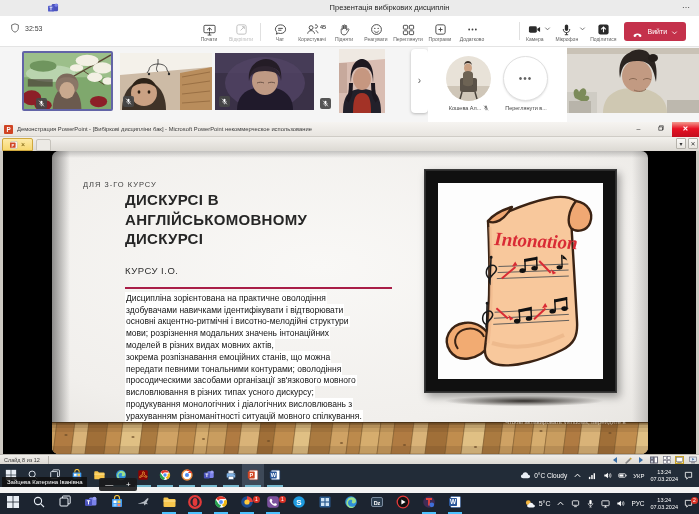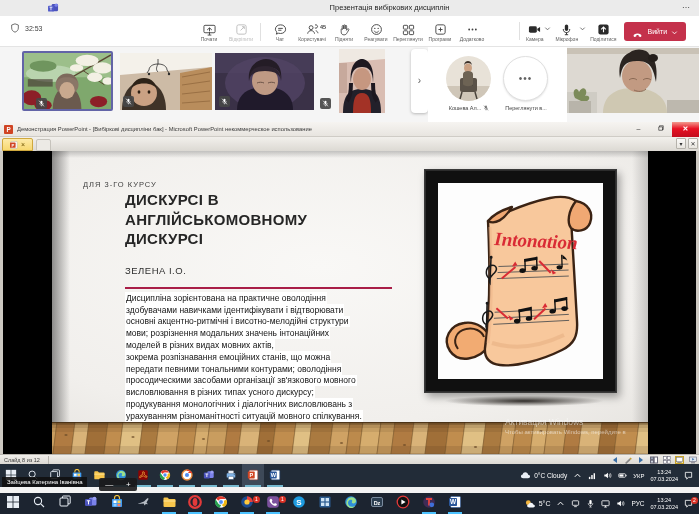--- a/index.html
+++ b/index.html
@@ -80,21 +80,21 @@
   #ppt-doctab svg{width:8px;height:8px;}
   #ppt-tab2{position:absolute;left:36px;top:2px;width:15px;height:12px;background:#eceae5;border:1px solid #c6c3bc;border-radius:2px 2px 0 0;}
   .tabrow-btn{position:absolute;top:1px;width:10px;height:11px;background:linear-gradient(#fbfaf8,#e8e5df);
     border:1px solid #b5b2ab;border-radius:1px;text-align:center;line-height:10px;font-size:6px;color:#333;}
 
   
   #slide-area{left:0;top:29px;width:699px;height:325px;background:#000;}
   #slide-area .winedge-l{position:absolute;left:0;top:0;width:3px;height:100%;background:#cdc9c2;}
   #slide-area .winedge-r{position:absolute;right:0;top:0;width:3px;height:100%;background:#cdc9c2;}
   #slide{position:absolute;left:52px;top:0;width:596px;height:303px;overflow:hidden;
-    background:radial-gradient(ellipse 105% 95% at 45% 38%, #f9f8f6 0%, #f1efec 55%, #ddDAd5 100%);}
+    background:radial-gradient(ellipse 105% 95% at 45% 38%, #f9f8f6 0%, #f1efec 55%, #ddDAd5 100%);border-radius:7px;}
   #slide .vignette{position:absolute;left:0;top:0;width:100%;height:100%;
     background:linear-gradient(90deg, rgba(40,40,40,.5) 0px, rgba(40,40,40,0) 18px),
                linear-gradient(180deg, rgba(80,80,80,.3) 0px, rgba(80,80,80,0) 7px),
                linear-gradient(270deg, rgba(70,70,70,.25) 0px, rgba(70,70,70,0) 16px);}
   #wood-floor{position:absolute;left:0;top:271px;width:596px;height:32px;}
   #frame-shadow{position:absolute;left:366px;top:243px;width:212px;height:14px;
     background:radial-gradient(ellipse 50% 50% at 50% 50%, rgba(20,16,12,.85), rgba(20,16,12,0) 75%);}
 
   #eyebrow{left:31px;top:29px;font-size:7.5px;letter-spacing:1px;color:#3d3d3d;}
   #slide-title{left:73px;top:39px;width:210px;font-size:15px;line-height:19.5px;font-weight:bold;color:#262626;letter-spacing:.3px;}
@@ -567,21 +567,21 @@
               <rect x="0" y="0" width="596" height="1.2" fill="#4a2f14" opacity="0.8"></rect>
             </g>
           <rect width="596" height="3" fill="#3a2510" opacity="0.42"></rect>
           <rect y="3" width="596" height="3" fill="#3a2510" opacity="0.22"></rect>
           <rect y="6" width="596" height="4" fill="#3a2510" opacity="0.1"></rect>
           <rect y="24" width="596" height="8" fill="#3a2510" opacity="0.12"></rect>
         </svg>
 
         <div id="eyebrow" class="abs">ДЛЯ 3-ГО КУРСУ</div>
         <div id="slide-title" class="abs">ДИСКУРСІ В АНГЛІЙСЬКОМОВНОМУ ДИСКУРСІ</div>
-        <div id="slide-author" class="abs">ЗЕЛЕНА І.О.</div>
+        <div id="slide-author" class="abs">КУРСУ І.О.</div>
         <div id="title-rule" class="abs"></div>
         <div id="slide-body" class="abs">
           
         <span class="bl">Дисципліна зорієнтована на практичне оволодіння</span><span class="bl">здобувачами навичками ідентифікувати і відтворювати</span><span class="bl">основні акцентно-ритмічні і висотно-мелодійні структури</span><span class="bl">мови; розрізнення модальних значень інтонаційних</span><span class="bl">моделей в різних видах мовних актів,</span><span class="bl">зокрема  розпізнавання емоційних станів, що можна</span><span class="bl">передати певними тональними контурами; оволодіння</span><span class="bl">просодическими засобами  організації зв'язкового мовного</span><span class="bl">висловлювання в різних типах усного дискурсу;</span><span class="bl">продукування монологічних і діалогічних висловлювань з</span><span class="bl">урахуванням різноманітності ситуацій мовного спілкування.</span></div>
 
         <div id="framed-pic">
           <div class="mat"></div>
           <svg viewBox="0 0 167 198">
 
             <g stroke="#3b2314" stroke-width="2.4" stroke-linejoin="round">
@@ -643,21 +643,20 @@
                 <ellipse cx="84" cy="12" rx="3.2" ry="2.3"></ellipse>
                 <rect x="74" y="2.5" width="1.4" height="11.5"></rect>
                 <rect x="85.8" y="0.5" width="1.4" height="11.5"></rect>
                 <path d="M74 2.5 L87.2 0.5 L87.2 3.5 L74 5.5 Z"></path>
               </g>
             </g>
           </svg>
         </div>
 
         <div id="watermark" class="abs">
-          <div class="w1">Активация Windows</div>
           <div class="w2">Чтобы активировать Windows, перейдите в</div>
         </div>
       </div>
     </div>
 
     <div id="ppt-statusbar" class="abs">
       <div id="ppt-status-left">Слайд 8 из 12</div>
       <div id="status-sep"></div>
       <div id="ppt-status-right">
         <div class="sbtn">

